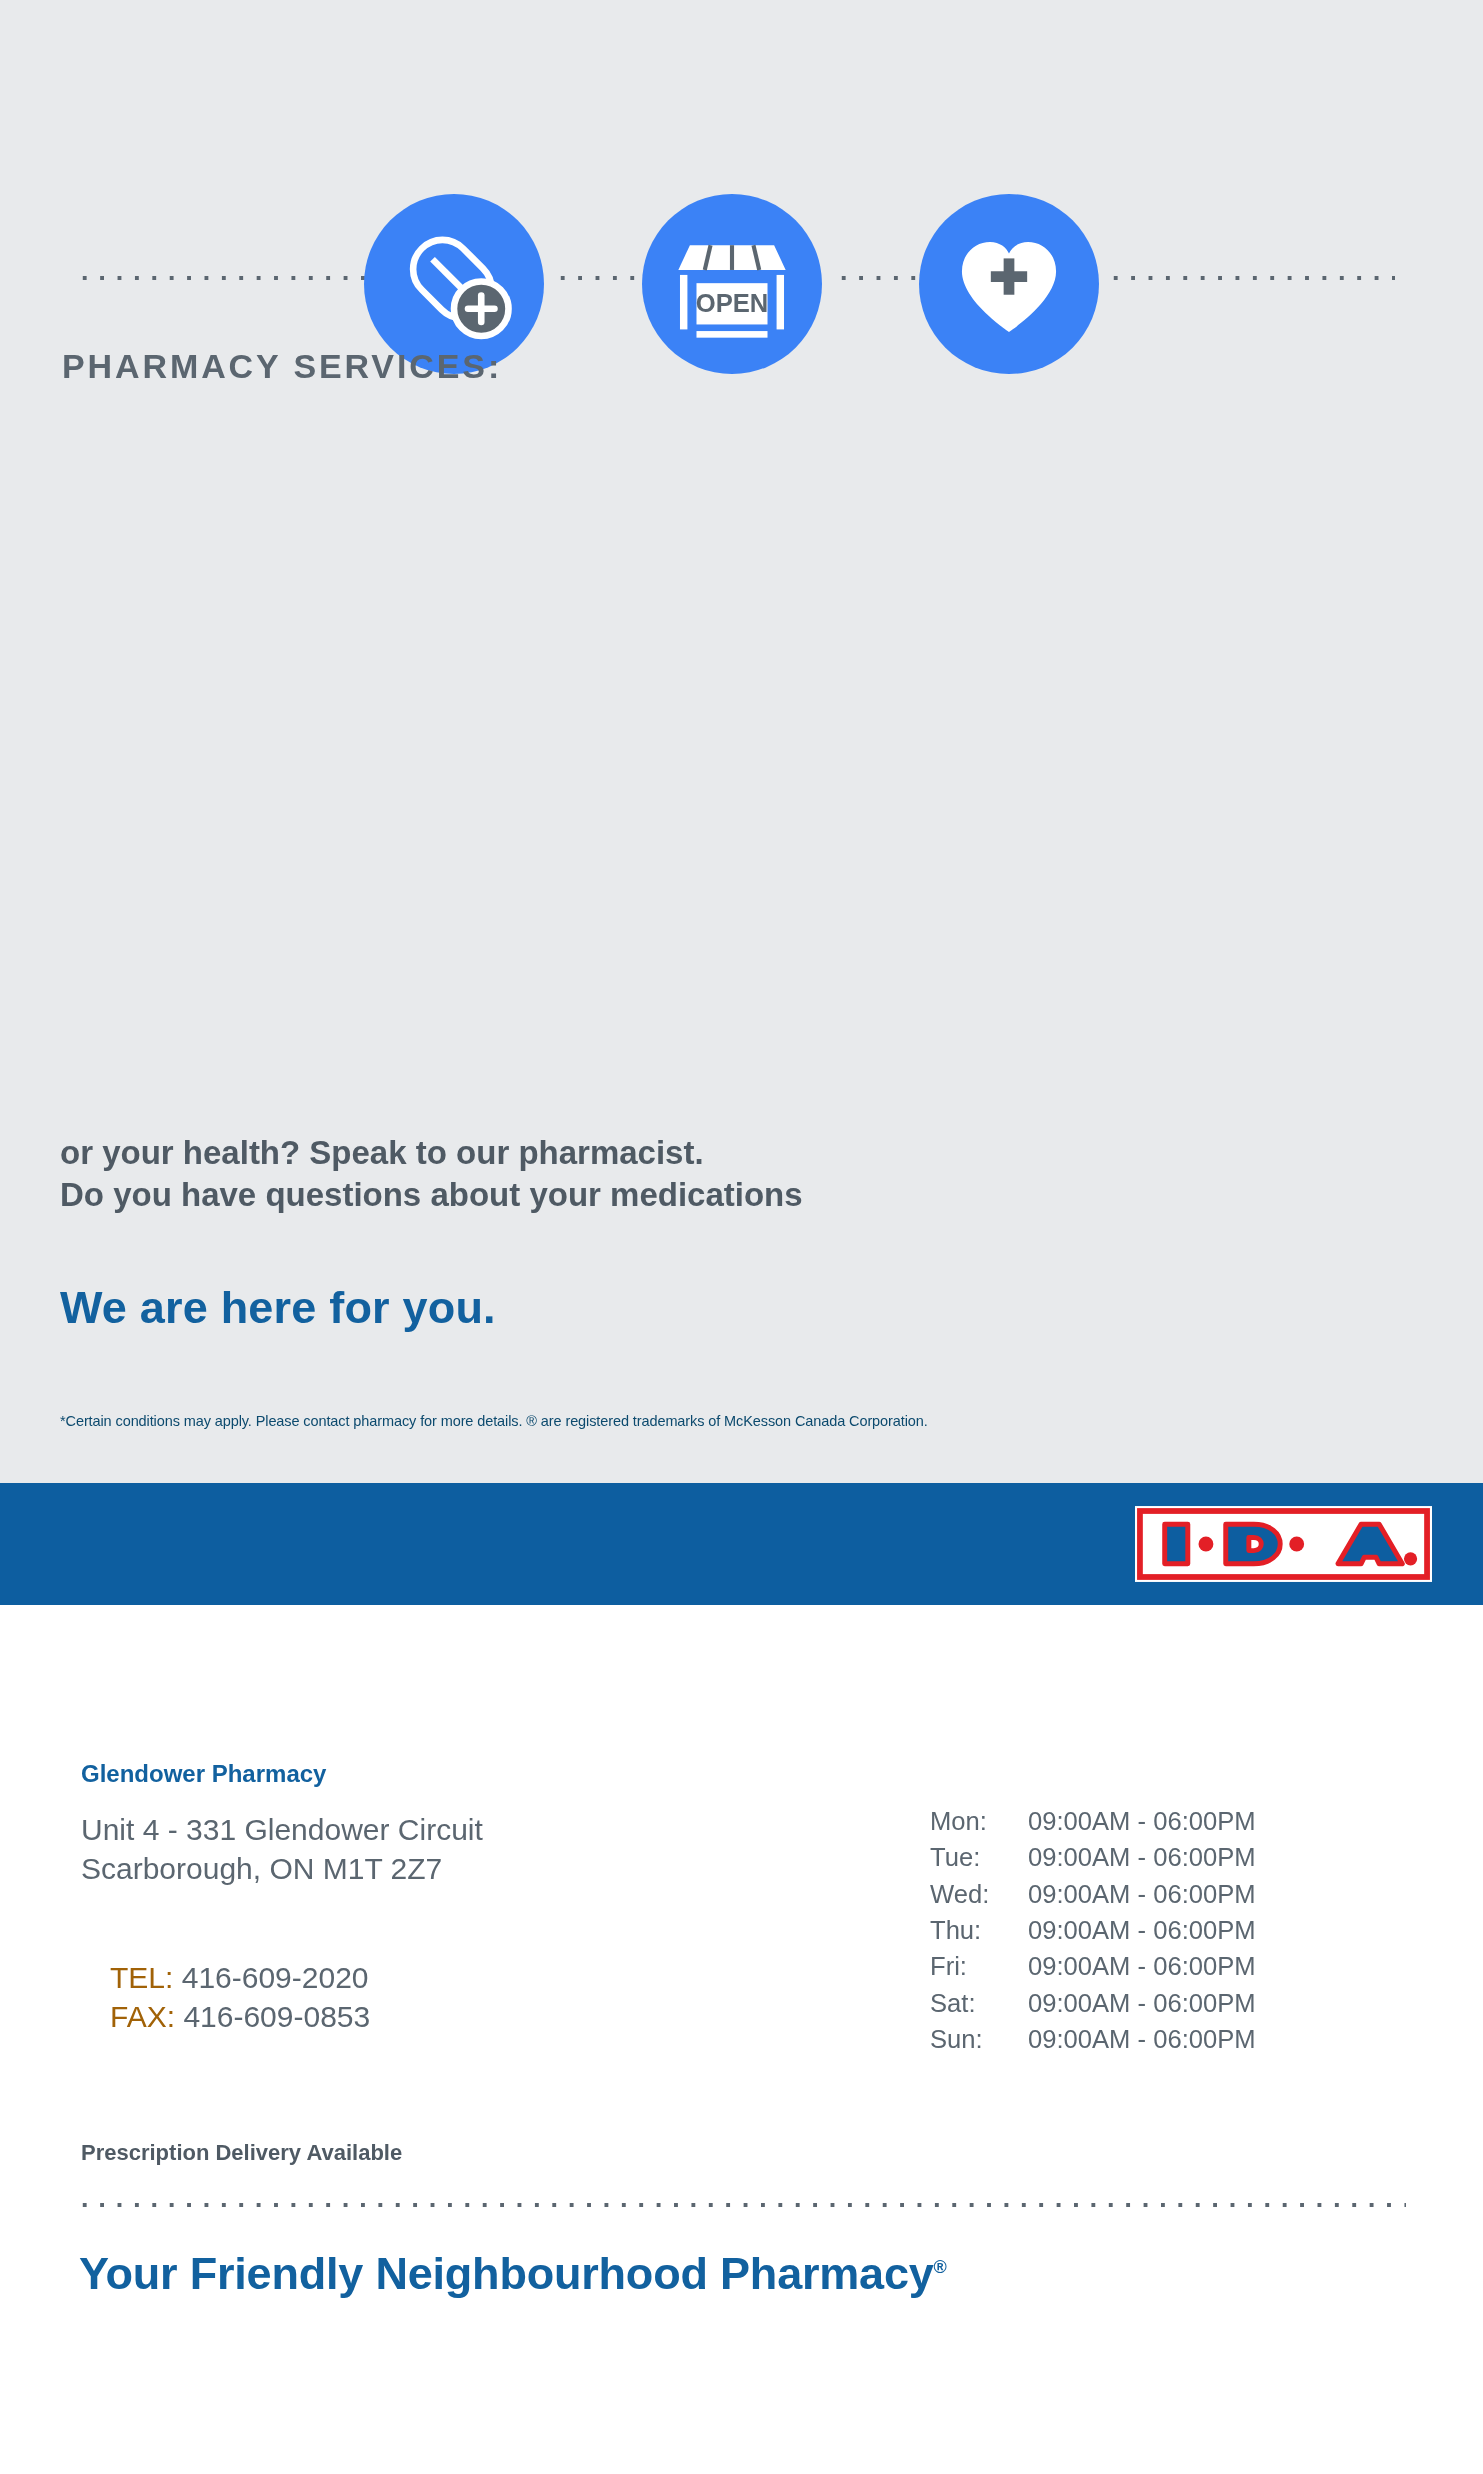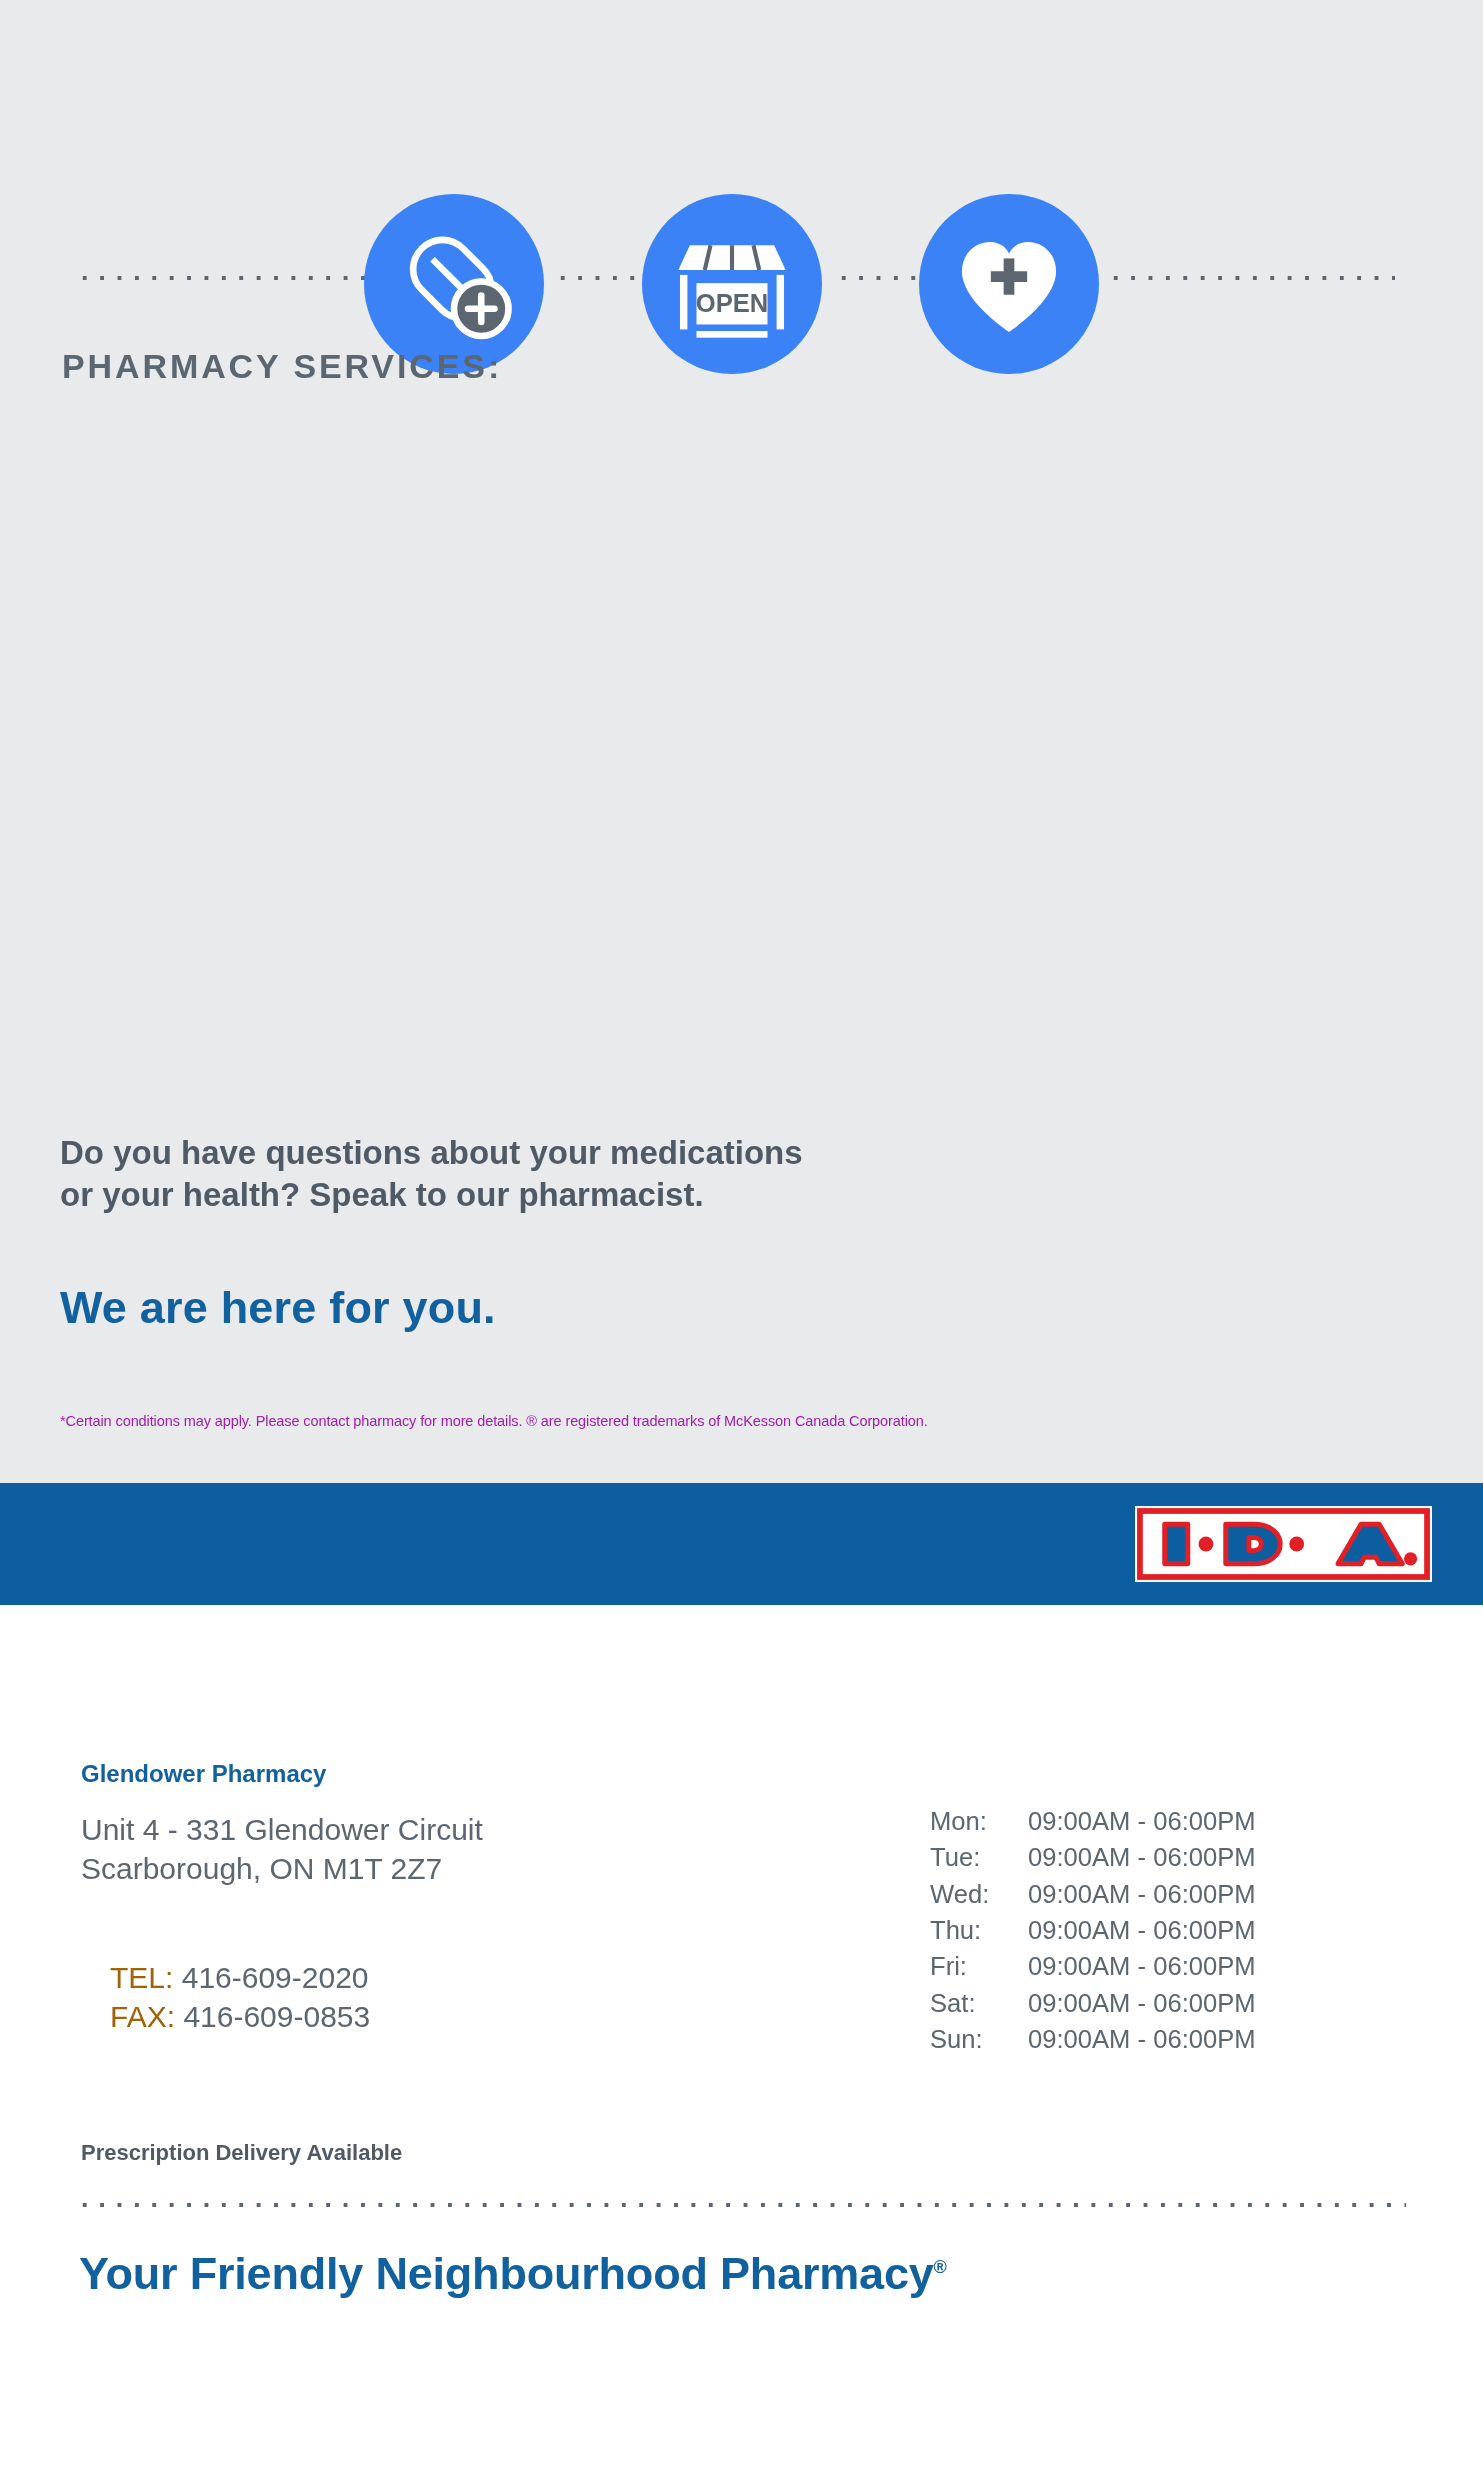--- a/index.html
+++ b/index.html
@@ -90,21 +90,21 @@
     font-weight: bold;
     color: #12619f;
     letter-spacing: 0.2px;
   }
   .disclaimer {
     position: absolute;
     left: 60px;
     top: 1413px;
     width: 1239px;
     font-size: 14.5px;
-    color: #a21caf;
+    color: #0c4a6e;
     letter-spacing: -0.1px;
   }
 
   
   .blue-band {
     position: absolute;
     left: 0;
     top: 1483px;
     width: 1483px;
     height: 122px;
@@ -245,22 +245,22 @@
         <line x1="109" y1="78" x2="109" y2="122"></line>
         <line x1="87" y1="100" x2="131" y2="100"></line>
       </g>
     </svg>
   </div>
 </div>
 
 <div class="pharmacy-services-title">PHARMACY SERVICES:</div>
 
 <div class="question-block">
+  <div>or your health? Speak to our pharmacist.</div>
   <div>Do you have questions about your medications</div>
-  <div>or your health? Speak to our pharmacist.</div>
 </div>
 <div class="here-for-you">We are here for you.</div>
 <div class="disclaimer">*Certain conditions may apply. Please contact pharmacy for more details. ® are registered trademarks of McKesson Canada Corporation.</div>
 
 <div class="blue-band"></div>
 <div class="ida-logo">
   <svg width="297" height="76" viewBox="0 0 360 92">
     <rect x="0" y="0" width="360" height="92" fill="#ffffff"></rect>
     <rect x="6" y="6" width="348" height="80" fill="none" stroke="#e31f26" stroke-width="7"></rect>
     <g fill="#0d5ea0" stroke="#e31f26" stroke-width="6" stroke-linejoin="round">

